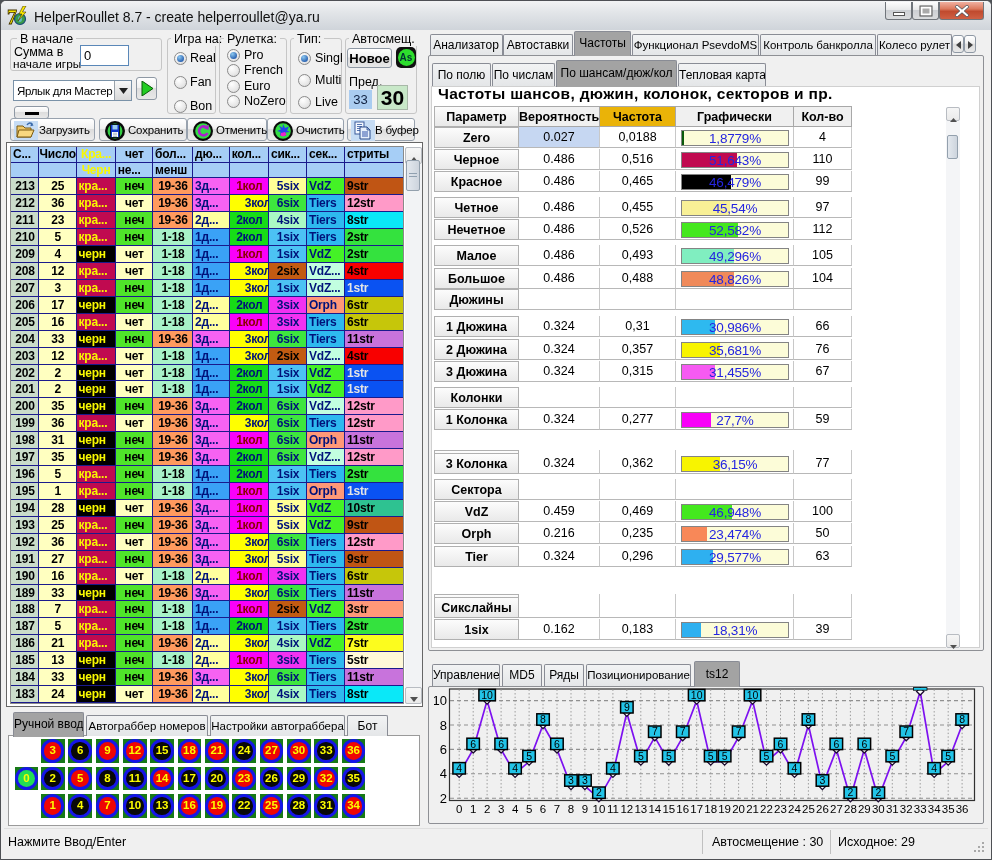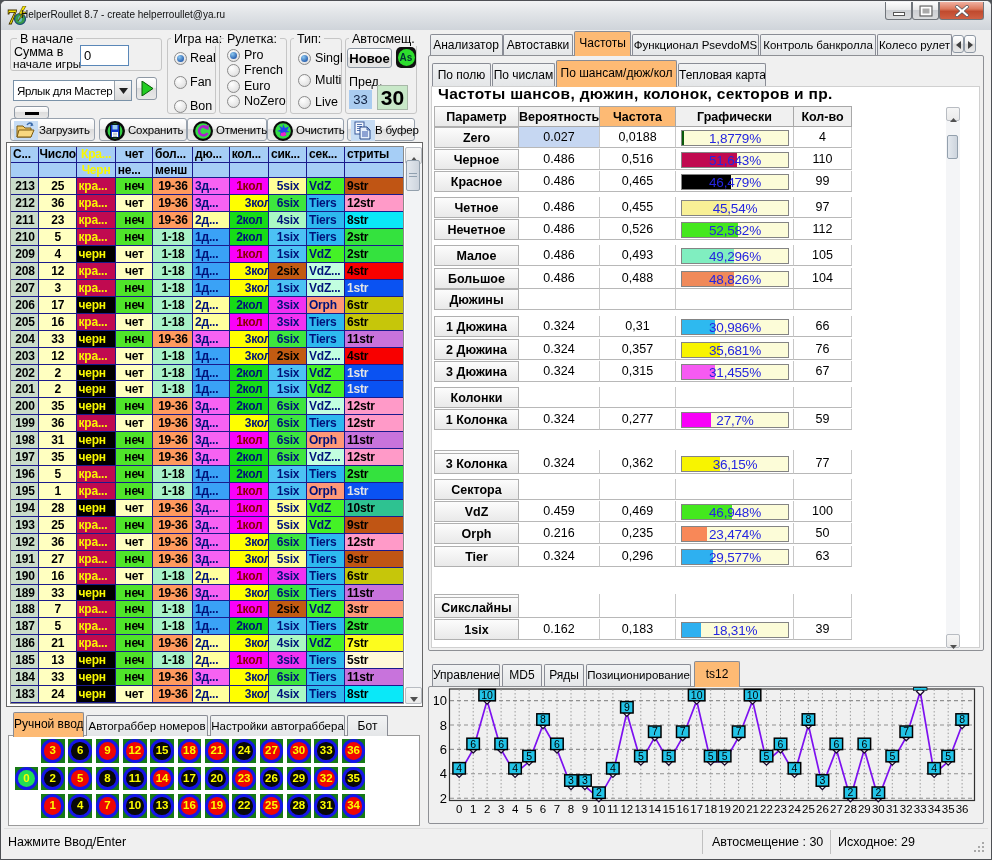--- a/index.html
+++ b/index.html
@@ -1,20 +1,20 @@
 <!DOCTYPE html>
 <html><head><meta charset="utf-8">
 <style>
 *{margin:0;padding:0;box-sizing:border-box;}
 html,body{width:992px;height:860px;overflow:hidden;}
 body{font-family:"Liberation Sans",sans-serif;background:#4e5256;}
 .abs{position:absolute;}
 #win{position:absolute;left:0;top:0;width:992px;height:860px;background:#f0f0f0;border:1px solid #4e5054;border-radius:6px 6px 0 0;}
 #titlebar{position:absolute;left:1px;top:1px;width:990px;height:29px;background:linear-gradient(#f2f3f4,#e2e5e8 40%,#cfd4da);border-radius:5px 5px 0 0;}
-#title{position:absolute;left:20px;top:8px;font-size:10px;color:#101010;}
+#title{position:absolute;left:33px;top:8px;font-size:14px;color:#101010;}
 .capbtn{position:absolute;top:1px;height:18px;border:1px solid #70757b;border-top:none;background:linear-gradient(#fdfdfd,#e8e9ea 45%,#cdd0d4 50%,#dadcde);}
 .capbtn .gl{position:absolute;left:50%;top:50%;transform:translate(-50%,-50%);}
 .gbox{position:absolute;border:1px solid #c6c6c6;border-radius:3px;}
 .gcap{position:absolute;top:-7px;left:6px;background:#f0f0f0;padding:0 3px;font-size:12.5px;color:#000;white-space:nowrap;}
 .lbl{position:absolute;font-size:12.5px;color:#000;white-space:nowrap;}
 .radio{position:absolute;width:13px;height:13px;border-radius:50%;border:1px solid #8a8a8a;background:radial-gradient(circle at 35% 30%,#ffffff,#e8e8e8 60%,#d0d0d0);}
 .radio.on::after{content:"";position:absolute;left:2px;top:2px;width:7px;height:7px;border-radius:50%;background:radial-gradient(circle at 35% 30%,#8cc8f0,#2860b0 75%);}
 .btn{position:absolute;border:1px solid #8e98a4;border-radius:3px;background:linear-gradient(#ffffff,#f1f1f1 45%,#dddddd 50%,#e8e8e8);font-size:13px;color:#000;}
 .tbtn{position:absolute;top:118px;height:23px;border:1px solid #98a2ae;border-radius:3px;background:linear-gradient(#ffffff,#f2f2f2 45%,#dcdcdc 50%,#ececec);font-size:11.5px;color:#000;white-space:nowrap;}
 .tbtn span{position:absolute;top:4.5px;letter-spacing:-0.2px;}
@@ -63,21 +63,21 @@
 .t10{background:#2ec291;color:#000;}
 .t11{background:#c873dc;color:#000;}
 .t12{background:#ff9ac8;color:#000;}
 .lrow>div.la{text-align:left;padding-left:2px;}
 
 .sb{position:absolute;background:#f0f0f0;}
 .sbbtn{position:absolute;left:0;width:100%;background:linear-gradient(#f6f6f6,#eaeaea);border:1px solid #b8bcc2;border-radius:2px;color:#505050;text-align:center;}
 .sbth{position:absolute;left:1px;background:linear-gradient(90deg,#e3e8ee,#cdd4dd);border:1px solid #93a0ad;border-radius:2px;}
 
 .tab{position:absolute;border:1px solid #898c95;border-bottom:none;border-radius:2px 2px 0 0;background:linear-gradient(#f2f3f4,#e4e6e8);font-size:12px;color:#000;text-align:center;white-space:nowrap;overflow:hidden;}
-.tab.act{background:#fdba74;z-index:5;}
+.tab.act{background:#a3a3a3;z-index:5;}
 
 .frow{position:absolute;left:434px;width:418px;height:22px;padding-left:29px;}
 .fc{position:absolute;top:0;height:21px;background:#fff;border-right:1px solid #c8c8c8;border-bottom:1px solid #b8b8b8;font-size:12.5px;text-align:center;line-height:20px;color:#000;}
 .fp{left:0;width:85px;background:linear-gradient(#fcfcfc,#e9e9e9);border:1px solid #b0b0b0;font-weight:700;}
 .f1{left:85px;width:81px;}
 .f2{left:166px;width:76px;}
 .f3{left:242px;width:118px;}
 .f4{left:360px;width:58px;}
 .bar{position:absolute;left:5px;top:3px;width:108px;height:16px;border:1px solid #848484;background:#fcfcd8;}
 .bar i{position:absolute;left:0;top:0;height:100%;}
@@ -782,21 +782,21 @@
   </div>
 <div class="abs" style="left:431px;top:86px;width:549px;height:562px;background:#fff;border:1px solid #d0d0d0;"></div>
 <div class="tab" style="left:432px;top:63px;width:59px;height:23px;line-height:22px;">По полю</div>
 <div class="tab" style="left:492px;top:63px;width:63px;height:23px;line-height:22px;">По числам</div>
 <div class="tab act" style="left:556px;top:60px;width:121px;height:27px;line-height:24px;">По шансам/дюж/кол</div>
 <div class="tab" style="left:678px;top:63px;width:88px;height:23px;line-height:22px;">Тепловая карта</div>
 <div class="abs" style="left:438px;top:85px;font-size:15.5px;font-weight:700;color:#000;letter-spacing:0.3px;">Частоты шансов, дюжин, колонок, секторов и пр.</div>
 <div class="frow" style="top:106px;">
 <div class="fc fp" style="height:21px;line-height:20px;">Параметр</div>
 <div class="fc f1" style="height:21px;line-height:20px;background:#f0f0f0;font-weight:700;border:1px solid #a8a8a8;border-left:none;">Вероятность</div>
-<div class="fc f2" style="height:21px;line-height:20px;background:#fdba74;font-weight:700;border:1px solid #a8a8a8;border-left:none;">Частота</div>
+<div class="fc f2" style="height:21px;line-height:20px;background:#eab308;font-weight:700;border:1px solid #a8a8a8;border-left:none;">Частота</div>
 <div class="fc f3" style="height:21px;line-height:20px;background:#f0f0f0;font-weight:700;border:1px solid #a8a8a8;border-left:none;">Графически</div>
 <div class="fc f4" style="height:21px;line-height:20px;background:#f0f0f0;font-weight:700;border:1px solid #a8a8a8;border-left:none;">Кол-во</div>
 </div>
 <div class="frow" style="top:127px;">
     <div class="fc fp">Zero</div>
     <div class="fc f1" style="background:#c6d7f2;">0.027</div>
     <div class="fc f2">0,0188</div>
     <div class="fc f3">
       <div class="bar">
         <i style="width:2px;background:#0a5a0a;"></i>

